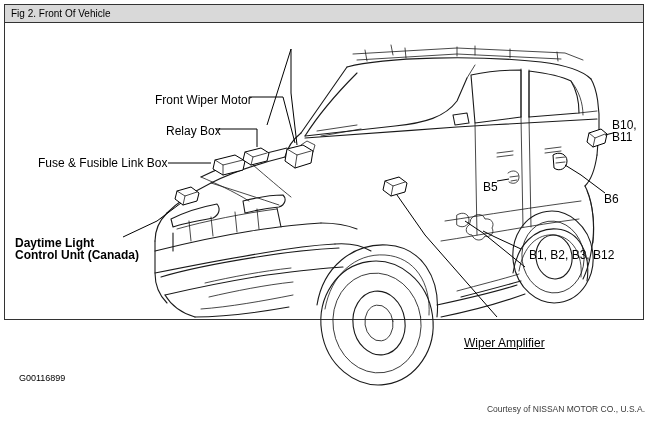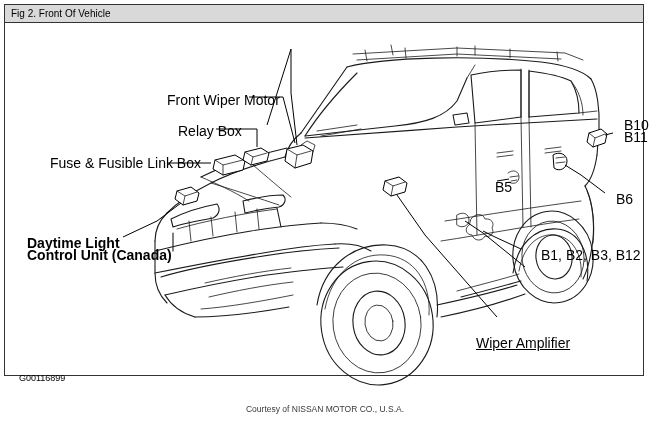--- a/index.html
+++ b/index.html
@@ -15,21 +15,21 @@
     width: 650px;
     height: 430px;
     background: #ffffff;
     overflow: hidden;
   }
   #frame {
     position: absolute;
     left: 4px;
     top: 4px;
     width: 640px;
-    height: 372px;
+    height: 316px;
     border: 1px solid #333333;
     box-sizing: border-box;
     background: #ffffff;
     padding-left: 31px;
   }
   #titlebar {
     position: absolute;
     left: 0;
     top: 0;
     width: 100%;
@@ -41,25 +41,24 @@
   #titlebar .title-text {
     position: absolute;
     left: 6px;
     top: 3px;
     font-size: 10px;
     color: #000000;
     white-space: nowrap;
   }
   .label {
     position: absolute;
-    font-size: 14px;
+    font-size: 12px;
     color: #000000;
     line-height: 12px;
     white-space: pre;
-    margin-left: 12px;
   }
   #svgwrap {
     position: absolute;
     left: 0;
     top: 0;
     width: 640px;
     height: 420px;
   }
   svg {
     display: block;
@@ -86,21 +85,21 @@
   .comp {
     stroke: #000000;
     stroke-width: 1;
     fill: #ffffff;
   }
   #footer-note {
     position: absolute;
     left: 0;
     top: 399px;
     width: 640px;
-    text-align: center;
+    text-align: right;
     font-size: 8.5px;
     color: #3a3a3a;
   }
   #imgcode {
     position: absolute;
     left: 14px;
     top: 368px;
     font-size: 9px;
     color: #000000;
     text-align: right;

